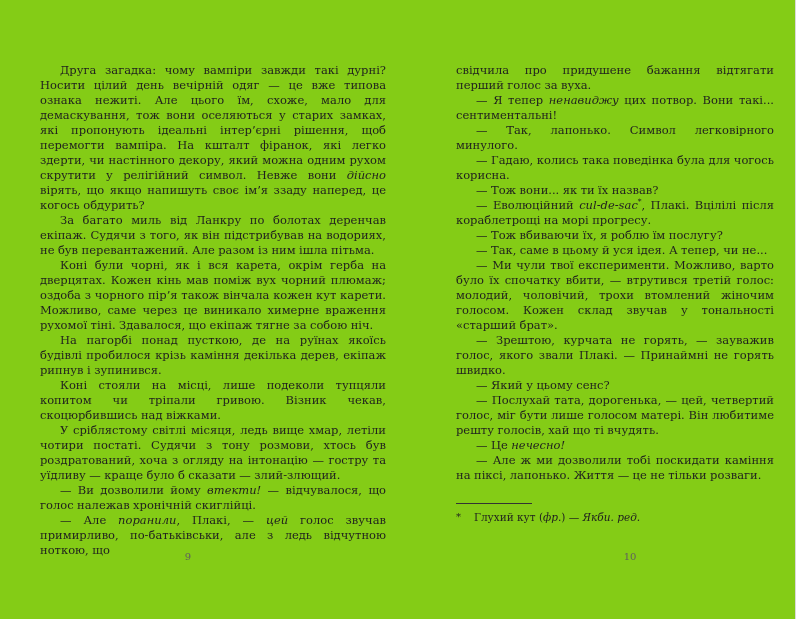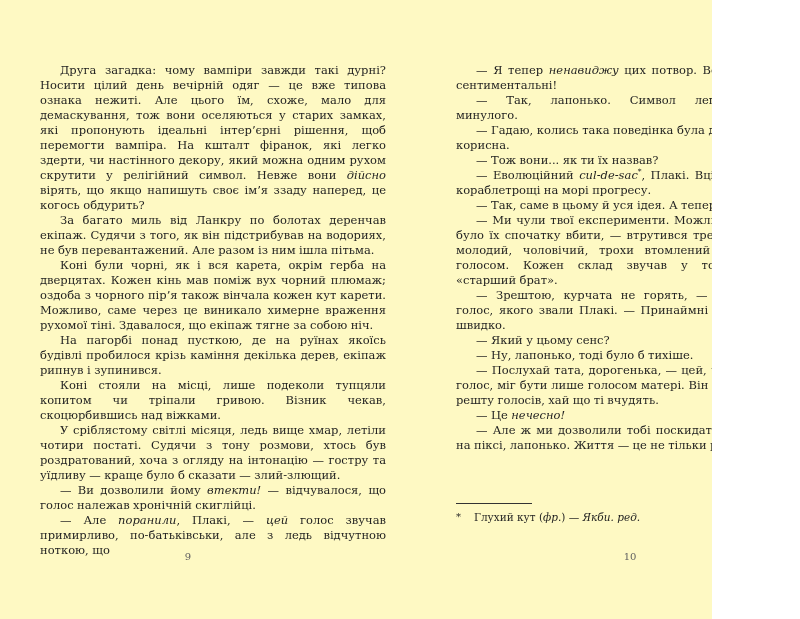--- a/index.html
+++ b/index.html
@@ -2,23 +2,23 @@
 <html lang="uk"><head>
 <meta charset="utf-8">
 <style>
   html, body {
     margin: 0;
     padding: 0;
     background: #ffffff;
   }
   .spread {
     position: relative;
-    width: 712px;
+    width: 796px;
     height: 619px;
-    background: #fef9c3;
+    background: #84cc16;
     font-family: "DejaVu Serif", serif;
     color: #1f1f1f;
     overflow: hidden;
   }
   .page {
     position: absolute;
     top: 63px;
   }
   .page-left  { left: 40px;  width: 346px; }
   .page-right { left: 456px; width: 318px; }
@@ -88,30 +88,31 @@
         <p class="para indent"><span>На пагорбі понад пусткою, де на руїнах якоїсь будівлі пробилося крізь каміння декілька дерев, екіпаж рипнув і зупинився.</span></p>
         <p class="para indent"><span>Коні стояли на місці, лише подеколи тупцяли копитом чи тріпали гривою. Візник чекав, скоцюрбившись над віжками.</span></p>
         <p class="para indent"><span>У сріблястому світлі місяця, ледь вище хмар, летіли чотири постаті. Судячи з тону розмови, хтось був роздратований, хоча з огляду на інтонацію — гостру та уїдливу — краще було б сказати — злий-злющий.</span></p>
         <p class="para indent"><span>— Ви дозволили йому </span><span class="it">втекти!</span><span> — відчувалося, що голос належав хронічній скиглійці.</span></p>
         <p class="para indent"><span>— Але </span><span class="it">поранили</span><span>, Плакі, — </span><span class="it">цей</span><span> голос звучав примирливо, по-батьківськи, але з ледь відчутною ноткою, що</span></p>
       </div>
   </div>
 
   <div class="page page-right">
     <div class="page-text">
+        <p class="para"><span>свідчила про придушене бажання відтягати перший голос за вуха.</span></p>
         <p class="para indent"><span>— Я тепер </span><span class="it">ненавиджу</span><span> цих потвор. Вони такі... сентиментальні!</span></p>
         <p class="para indent"><span>— Так, лапонько. Символ легковірного минулого.</span></p>
         <p class="para indent"><span>— Гадаю, колись така поведінка була для чогось корисна.</span></p>
         <p class="para indent"><span>— Тож вони... як ти їх назвав?</span></p>
         <p class="para indent"><span>— Еволюційний </span><span class="it">cul-de-sac</span><sup>*</sup><span>, Плакі. Вцілілі після кораблетрощі на морі прогресу.</span></p>
+        <p class="para indent"><span>— Тож вбиваючи їх, я роблю їм послугу?</span></p>
         <p class="para indent"><span>— Так, саме в цьому й уся ідея. А тепер, чи не...</span></p>
         <p class="para indent"><span>— Ми чули твої експерименти. Можливо, варто було їх спочатку вбити, — втрутився третій голос: молодий, чоловічий, трохи втомлений жіночим голосом. Кожен склад звучав у тональності «старший брат».</span></p>
         <p class="para indent"><span>— Зрештою, курчата не горять, — зауважив голос, якого звали Плакі. — Принаймні не горять швидко.</span></p>
         <p class="para indent"><span>— Який у цьому сенс?</span></p>
-        <p class="para indent"><span>— Ну, лапонько, тоді було б тихіше.</span></p>
         <p class="para indent"><span>— Послухай тата, дорогенька, — цей, четвертий голос, міг бути лише голосом матері. Він любитиме решту голосів, хай що ті вчудять.</span></p>
         <p class="para indent"><span>— Це </span><span class="it">нечесно!</span></p>
         <p class="para indent"><span>— Але ж ми дозволили тобі поскидати каміння на піксі, лапонько. Життя — це не тільки розваги.</span></p>
       </div>
   </div>
 
   <div class="footnote">
     <div class="footnote-rule"></div>
     <div class="footnote-line">
       <span class="footnote-marker">*</span><span class="footnote-text"><span>Глухий кут (</span><span class="it">фр.</span><span>) — </span><span class="it">Якби. ред.</span></span>

